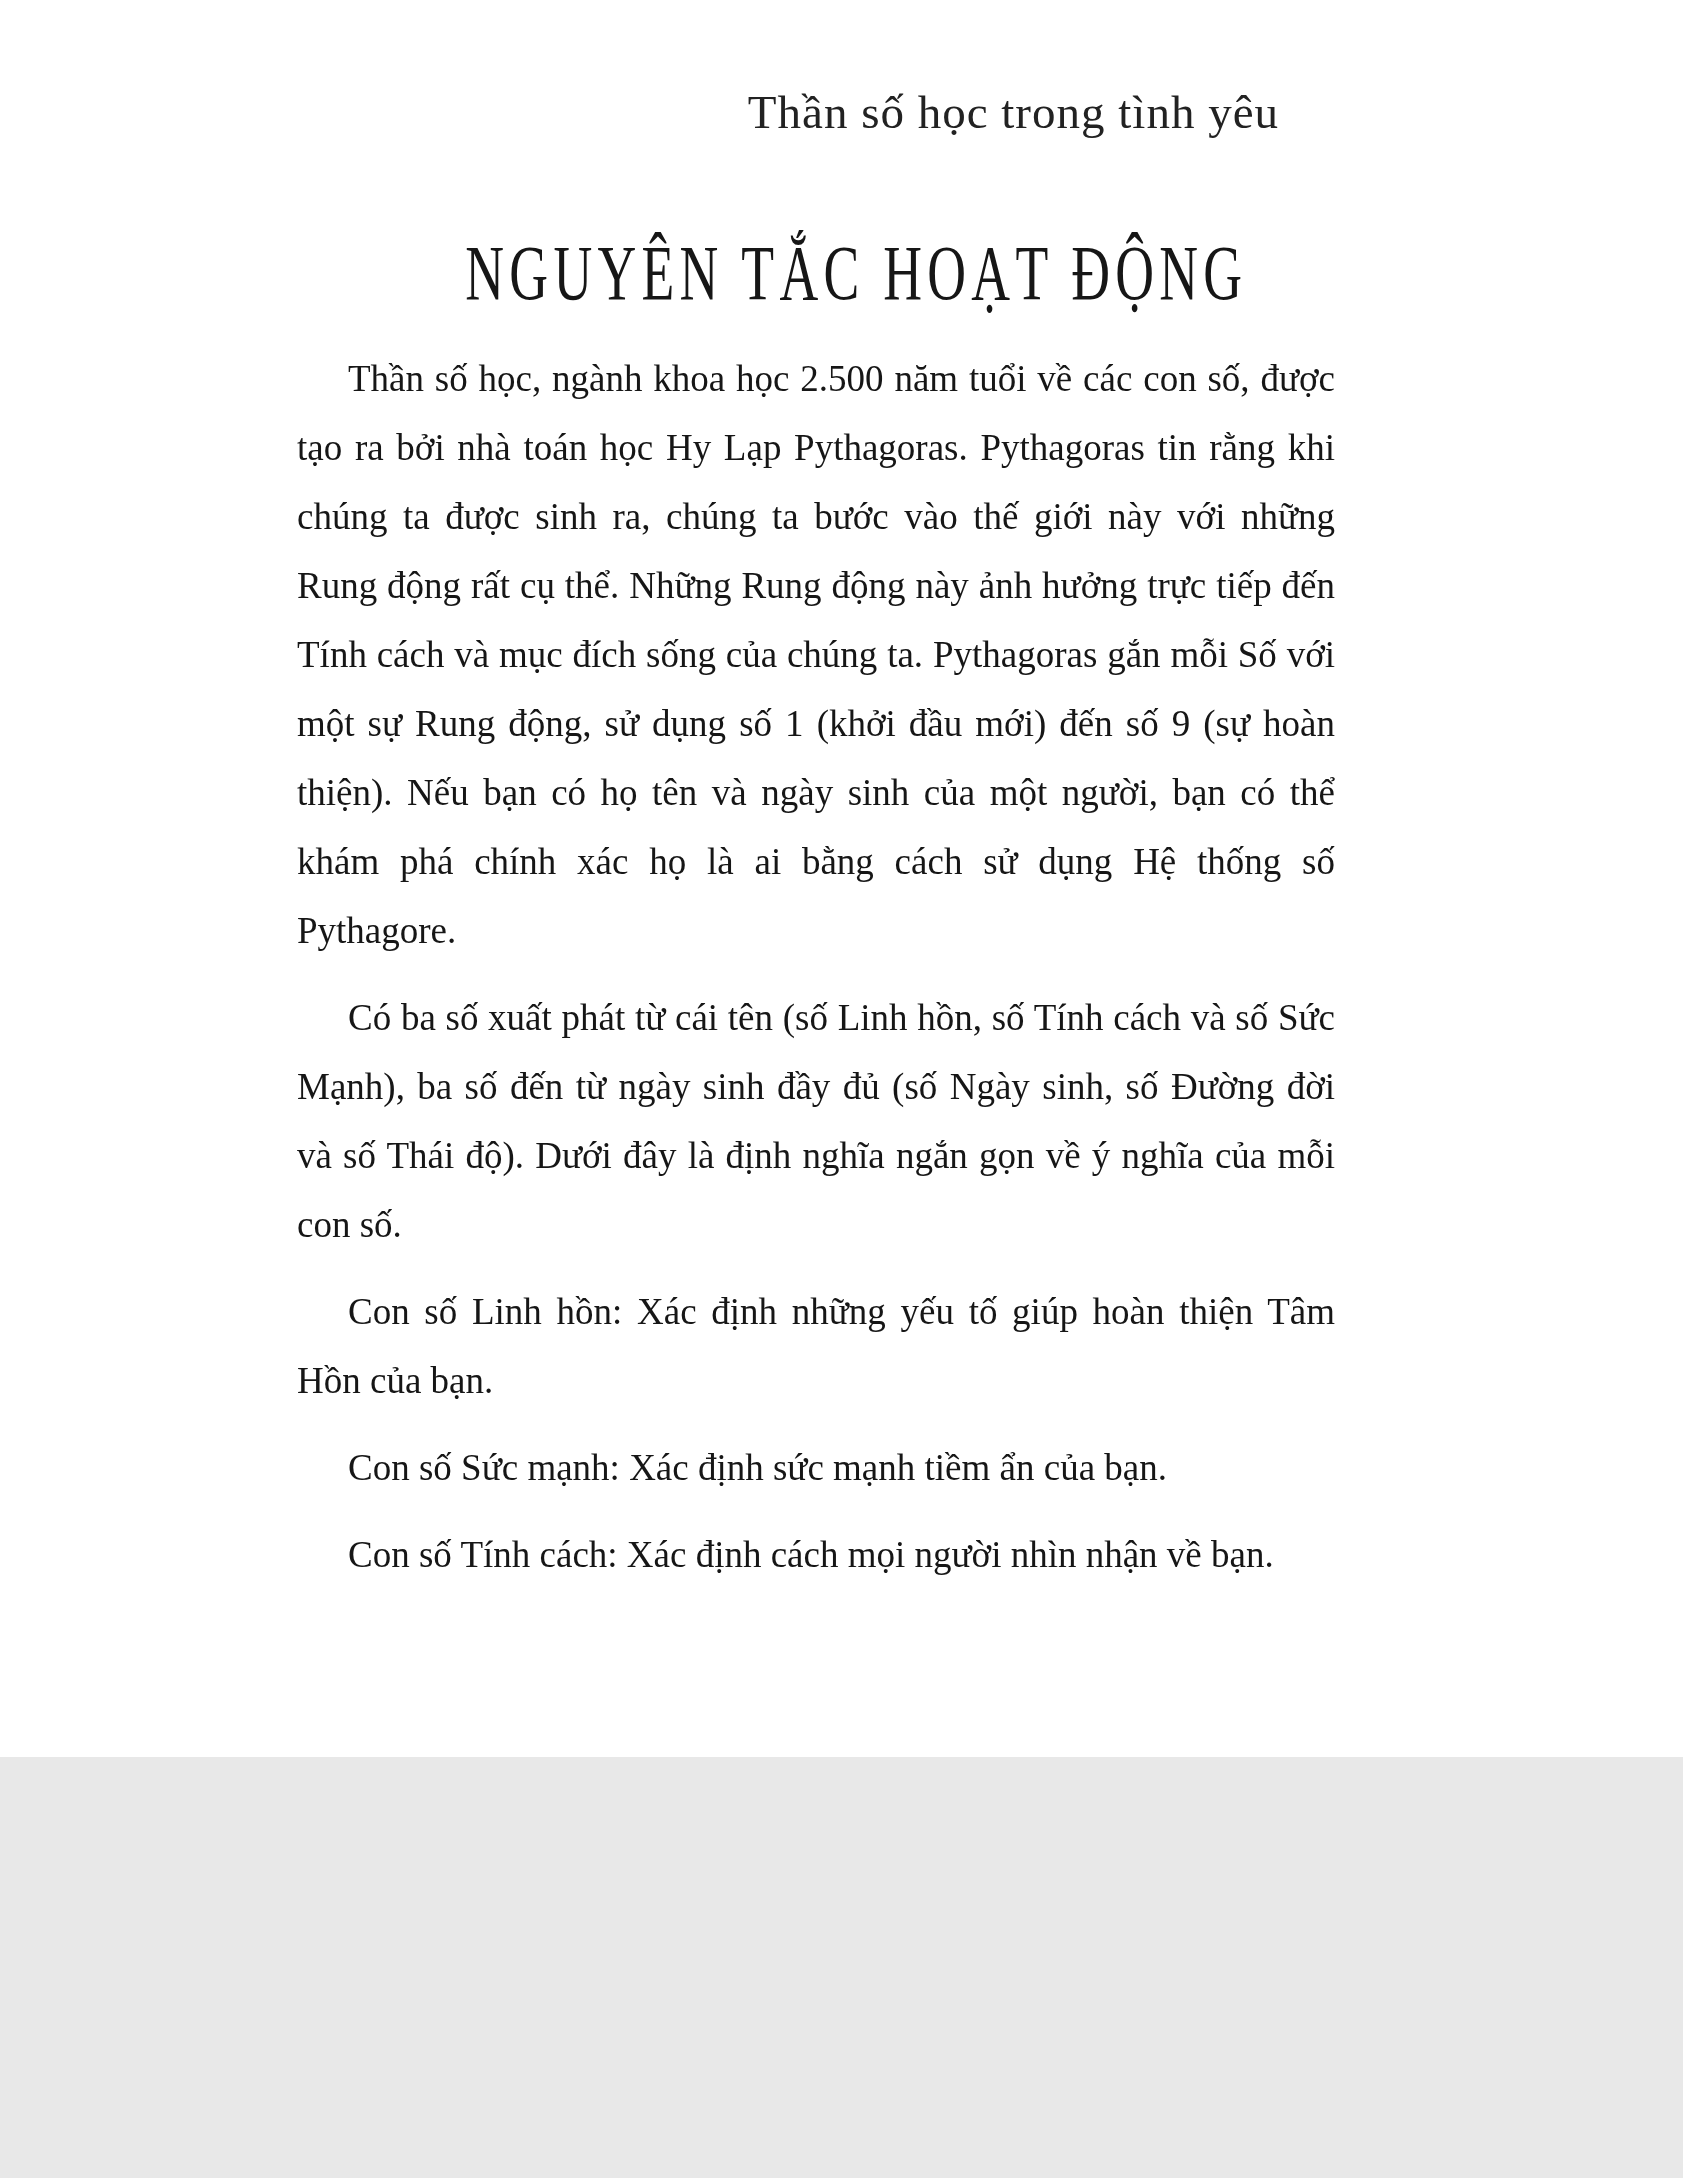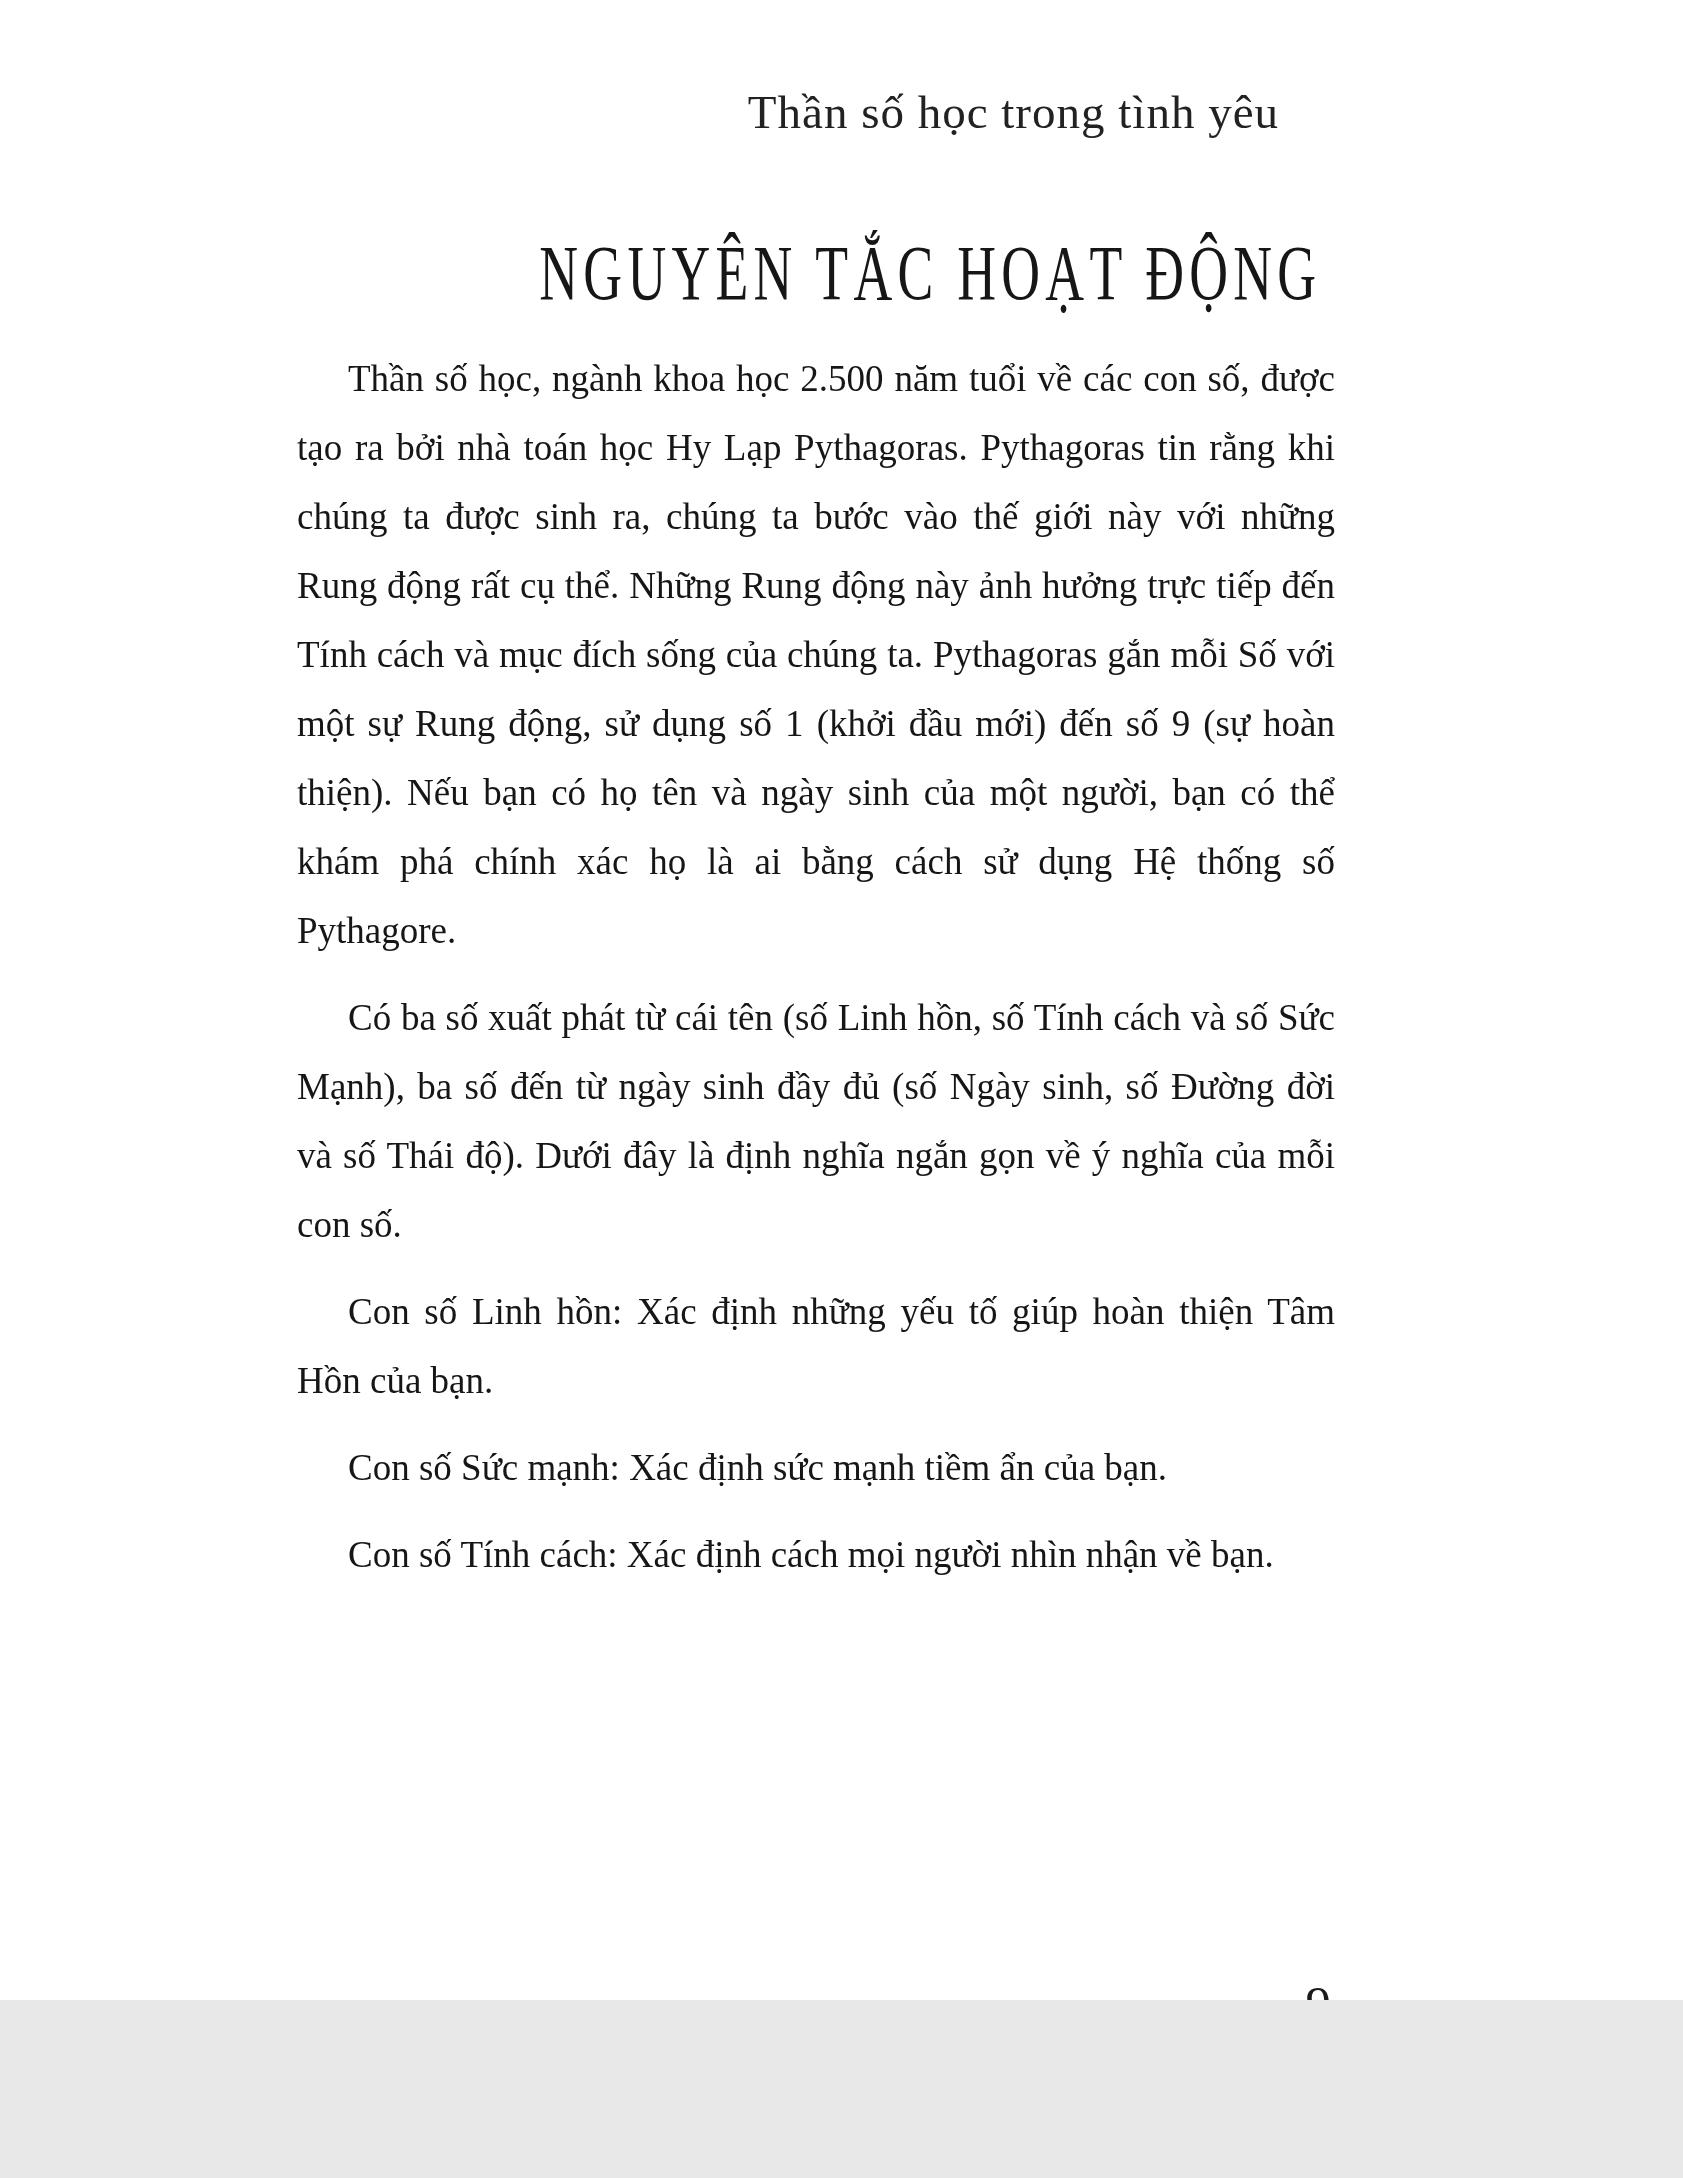--- a/index.html
+++ b/index.html
@@ -3,21 +3,21 @@
 <meta charset="utf-8">
 <style>
   html, body {
     margin: 0;
     padding: 0;
     background: #e8e8e8;
   }
   .sheet {
     position: relative;
     width: 1683px;
-    height: 2000px;
+    height: 1757px;
     background: #ffffff;
     color: #161616;
     font-family: "Liberation Serif", "DejaVu Serif", serif;
     overflow: hidden;
   }
   .running-header {
     position: absolute;
     top: 85px;
     right: 404px;
     font-size: 47px;
@@ -26,21 +26,21 @@
     white-space: nowrap;
   }
   .content {
     position: absolute;
     left: 297px;
     top: 0;
     width: 1038px;
   }
   .page-title {
     margin: 238px 0 0 0;
-    text-align: right;
+    text-align: center;
     font-weight: normal;
     position: relative;
     left: 40px;
   }
   .page-title .title-inner {
     display: inline-block;
     font-size: 61px;
     letter-spacing: 6px;
     transform: scale(0.88, 1.28);
     transform-origin: center;

